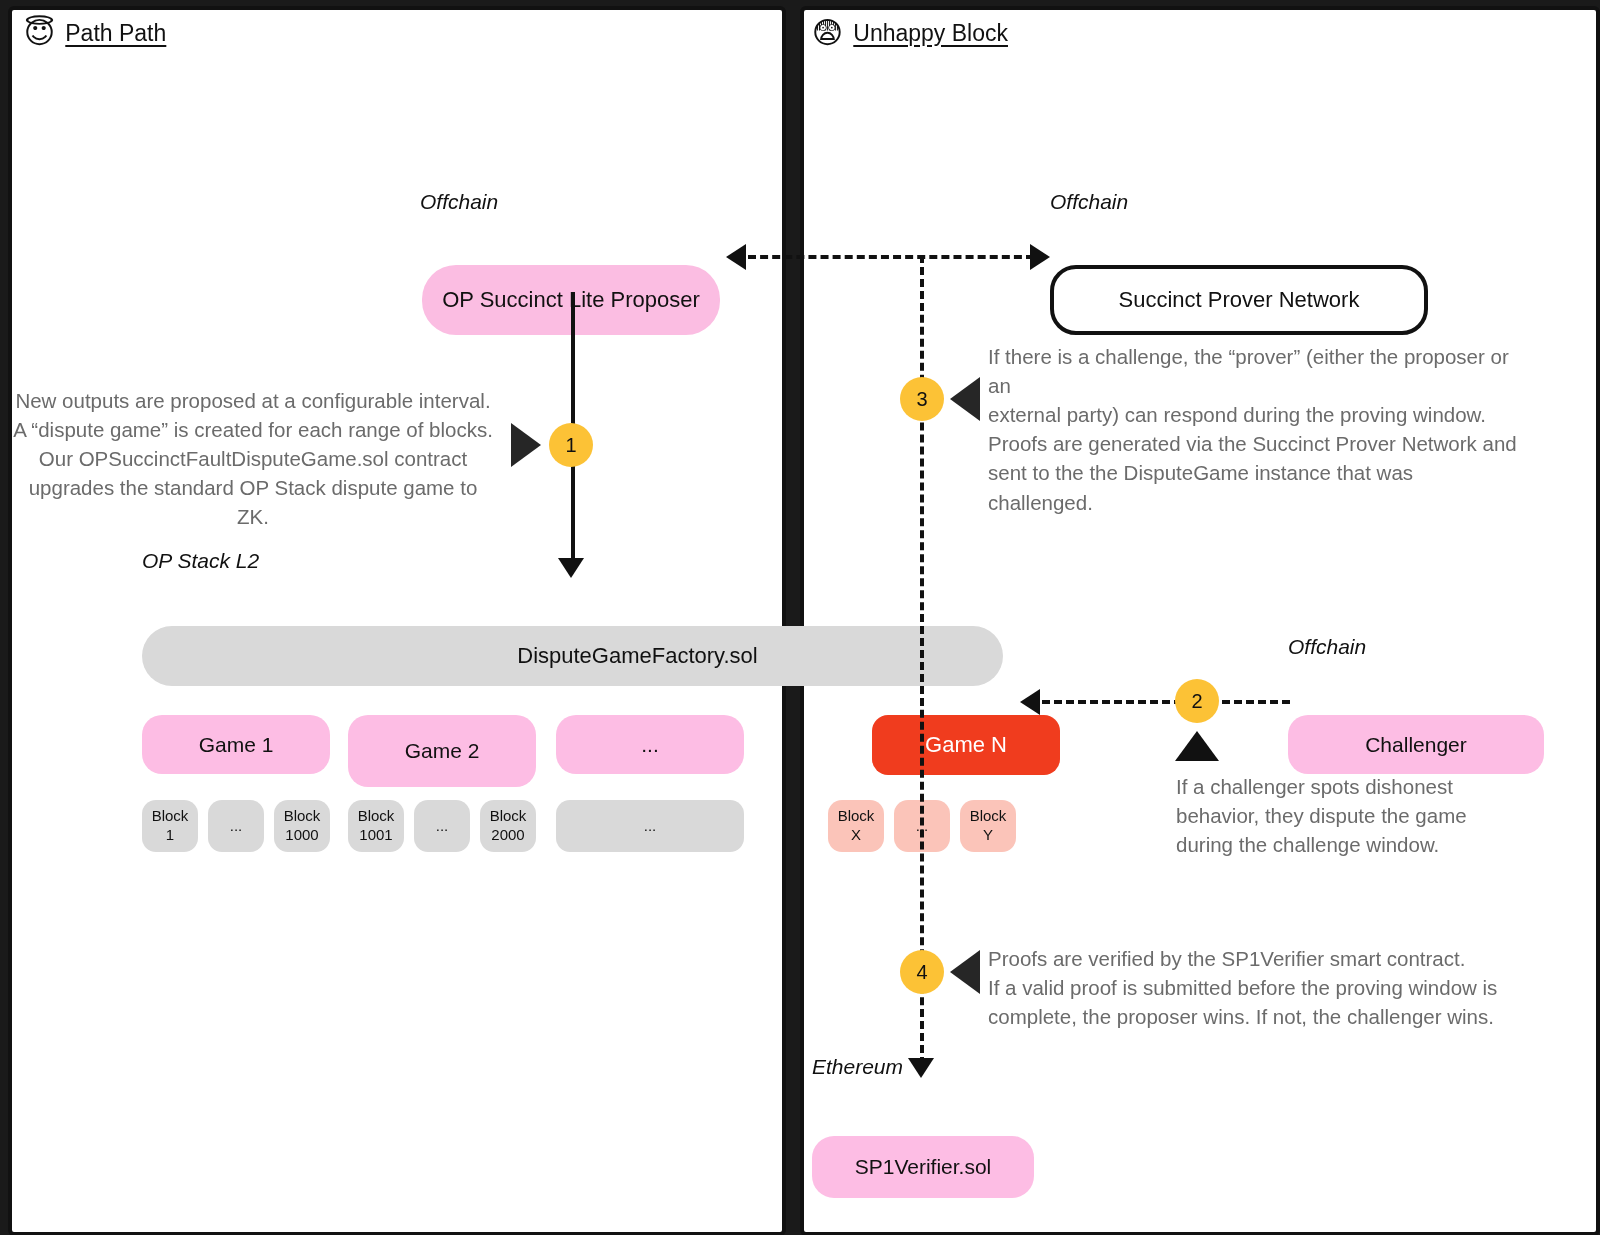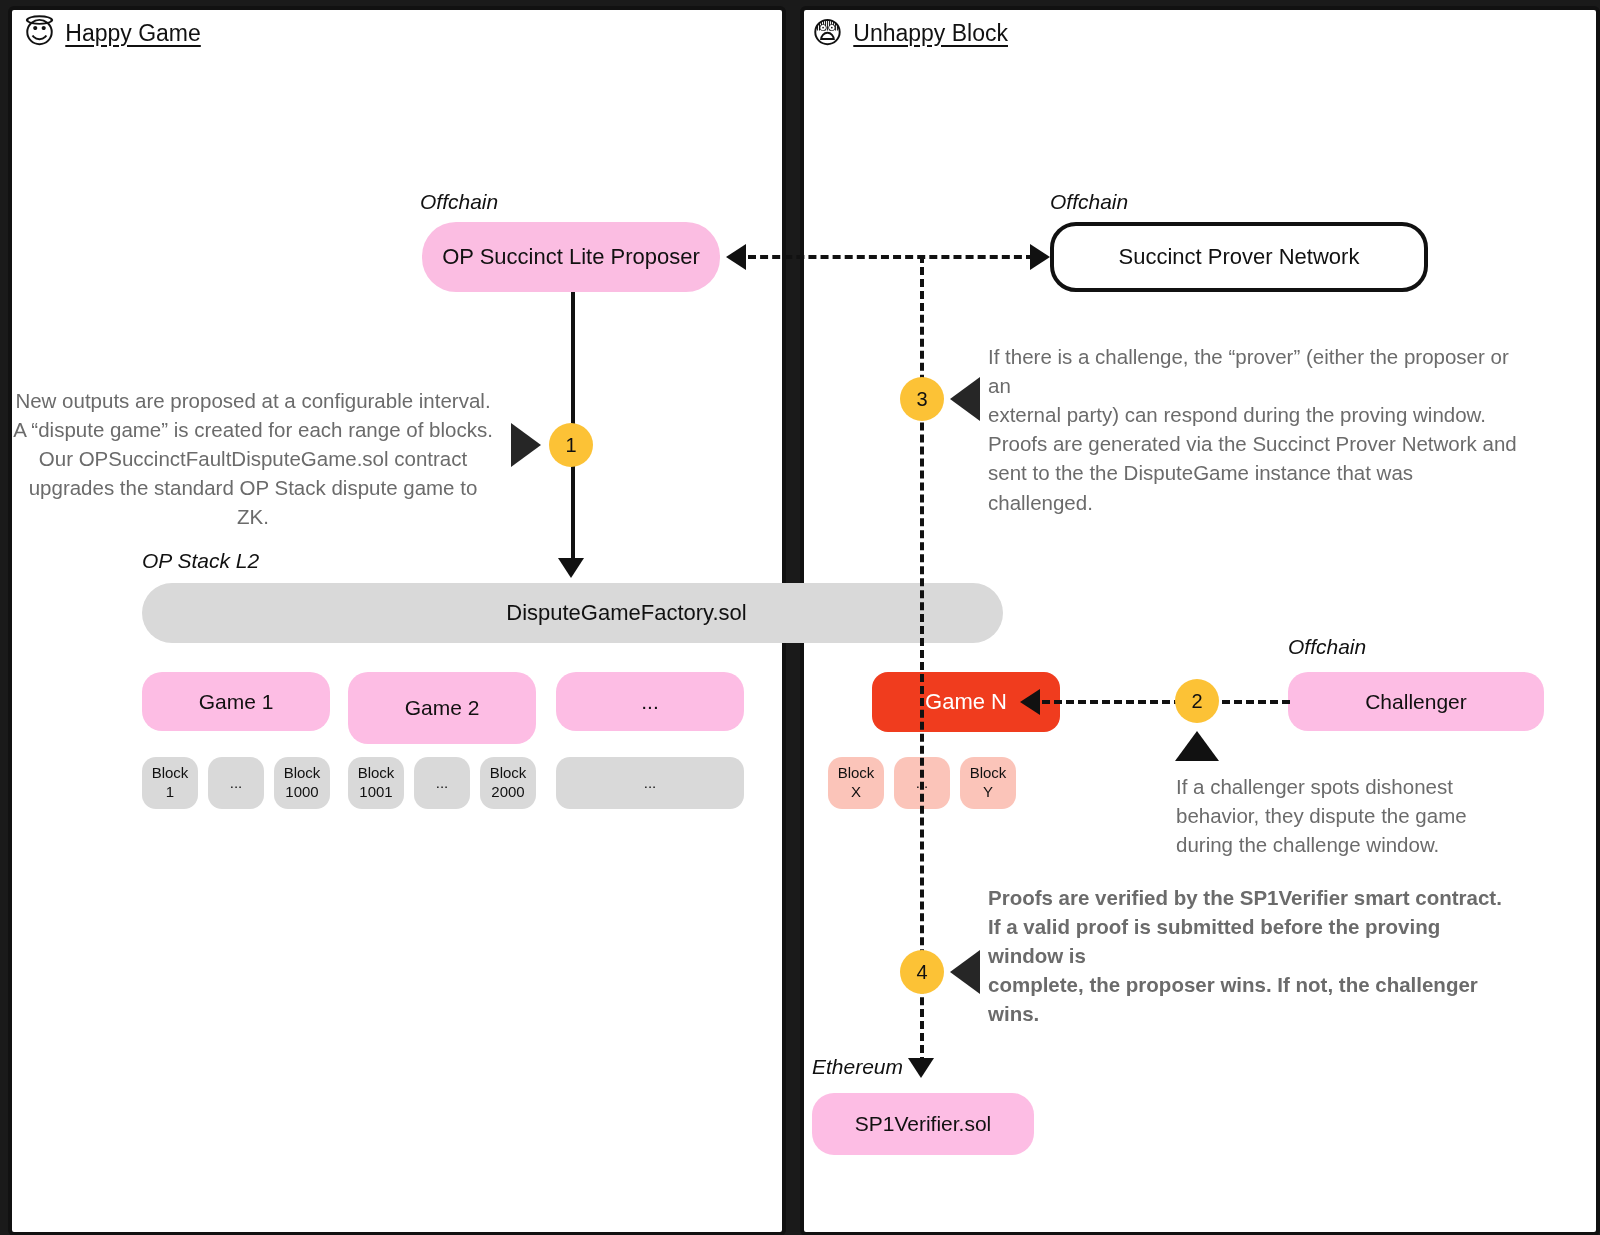--- a/index.html
+++ b/index.html
@@ -5,21 +5,21 @@
   html,body{margin:0;padding:0;background:#ffffff;}
   body{font-family:"Liberation Sans","DejaVu Sans",sans-serif;}
   #stage{position:relative;width:1600px;height:1235px;background:#1a1a1a;overflow:hidden;}
   .panel{position:absolute;background:#ffffff;border:4px solid #111111;border-radius:6px;}
   #panel-left{left:8px;top:6px;width:770px;height:1222px;}
   #panel-right{left:800px;top:6px;width:792px;height:1222px;}
   .ptitle{position:absolute;display:flex;align-items:center;gap:10px;font-size:23px;color:#111;}
   .ptitle .emoji{font-size:30px;line-height:1;}
   .ptitle .txt{text-decoration:underline;text-underline-offset:4px;}
   .zonelabel{position:absolute;font-style:italic;font-size:21px;color:#111;white-space:nowrap;}
-  .node{position:absolute;display:flex;align-items:center;justify-content:center;text-align:center;box-sizing:border-box;}
+  .node{position:absolute;display:flex;align-items:center;justify-content:center;text-align:center;box-sizing:border-box;margin-top:43px;}
   .pink{background:#fbbde2;border-radius:34px;color:#111;font-size:22px;}
   .pinklite{background:#fdbde4;border-radius:20px;color:#111;font-size:21px;}
   .outline{background:#ffffff;border:4px solid #111111;border-radius:26px;color:#111;font-size:22px;}
   .grey{background:#d9d9d9;border-radius:30px;color:#111;font-size:22px;}
   .greyblock{background:#d9d9d9;border-radius:14px;color:#111;font-size:15px;line-height:1.25;}
   .redblock{background:#fbc4b9;border-radius:14px;color:#111;font-size:15px;line-height:1.25;}
   .orange{background:#f03c1e;border-radius:16px;color:#ffffff;font-size:22px;}
   .note{position:absolute;color:#6b6b6b;font-size:20.5px;line-height:1.42;white-space:pre-line;}
   .note.r{text-align:center;}
   .note.l{text-align:left;}
@@ -40,21 +40,21 @@
 </style>
 </head>
 <body>
 
 <div id="stage">
 
   <div class="panel" id="panel-left"></div>
 
   <div class="ptitle" style="left:24px;top:18px;">
     <span class="emoji">😇</span>
-    <span class="txt">Happy Game</span>
+    <span class="txt">Path Path</span>
   </div>
 
   <div class="zonelabel" style="left:420px;top:190px;">Offchain</div>
 
   <div class="node pink" style="left:422px;top:222px;width:298px;height:70px;">
     <span>OP Succinct Lite Proposer</span>
   </div>
 
   <div class="vline" style="left:571px;top:292px;height:270px;"></div>
   <div class="arrowhead ah-down" style="left:558px;top:558px;"></div>
@@ -62,21 +62,21 @@
   <div class="note r" style="left:10px;top:386px;width:486px;">New outputs are proposed at a configurable interval.
 A “dispute game” is created for each range of blocks.
 Our OPSuccinctFaultDisputeGame.sol contract
 upgrades the standard OP Stack dispute game to ZK.</div>
   <div class="tri tri-r" style="left:511px;top:423px;"></div>
   <div class="badge" style="left:549px;top:423px;">1</div>
 
   <div class="zonelabel" style="left:142px;top:549px;text-align:right;">OP Stack L2</div>
 
   <div class="node grey" style="left:142px;top:583px;width:861px;height:60px;z-index:3;">
-    <span style="position:absolute;left:0;width:969px;text-align:center;">DisputeGameFactory.sol</span>
+    <span style="position:absolute;left:0;width:969px;text-align:center;padding-left:11px;">DisputeGameFactory.sol</span>
   </div>
 
   <div class="node pinklite" style="left:142px;top:672px;width:188px;height:59px;">
     <span>Game 1</span>
   </div>
   <div class="node pinklite" style="left:348px;top:672px;width:188px;height:72px;">
     <span>Game 2</span>
   </div>
   <div class="node pinklite" style="left:556px;top:672px;width:188px;height:59px;">
     <span>...</span>
@@ -159,21 +159,21 @@
     <span>X</span>
   </div>
   <div class="node redblock blk2" style="left:894px;top:757px;width:56px;height:52px;">
     <span>...</span>
   </div>
   <div class="node redblock blk2" style="left:960px;top:757px;width:56px;height:52px;">
     <span>Block</span>
     <span>Y</span>
   </div>
 
-  <div class="note l" style="left:988px;top:883px;width:520px;font-weight:bold;">Proofs are verified by the SP1Verifier smart contract.
+  <div class="note l" style="left:988px;top:944px;width:520px;">Proofs are verified by the SP1Verifier smart contract.
 If a valid proof is submitted before the proving window is
 complete, the proposer wins. If not, the challenger wins.</div>
   <div class="badge" style="left:900px;top:950px;">4</div>
   <div class="tri tri-l" style="left:950px;top:950px;"></div>
 
   <div class="zonelabel" style="left:812px;top:1055px;">Ethereum</div>
 
   <div class="node pinklite" style="left:812px;top:1093px;width:222px;height:62px;border-radius:22px;">
     <span>SP1Verifier.sol</span>
   </div>

